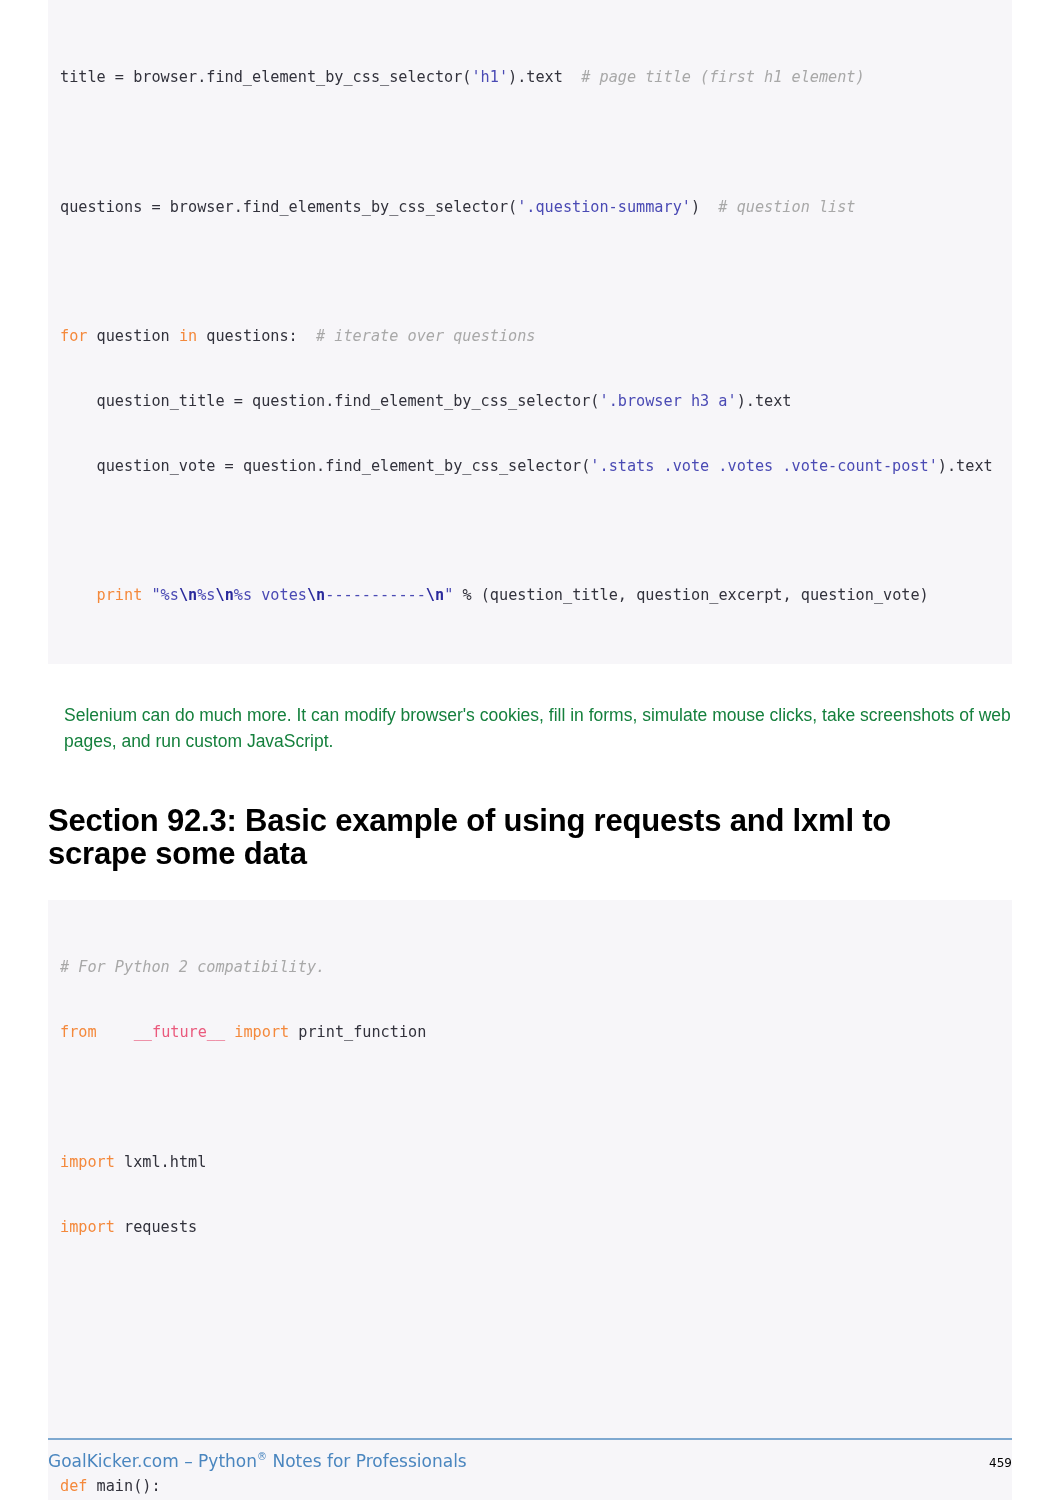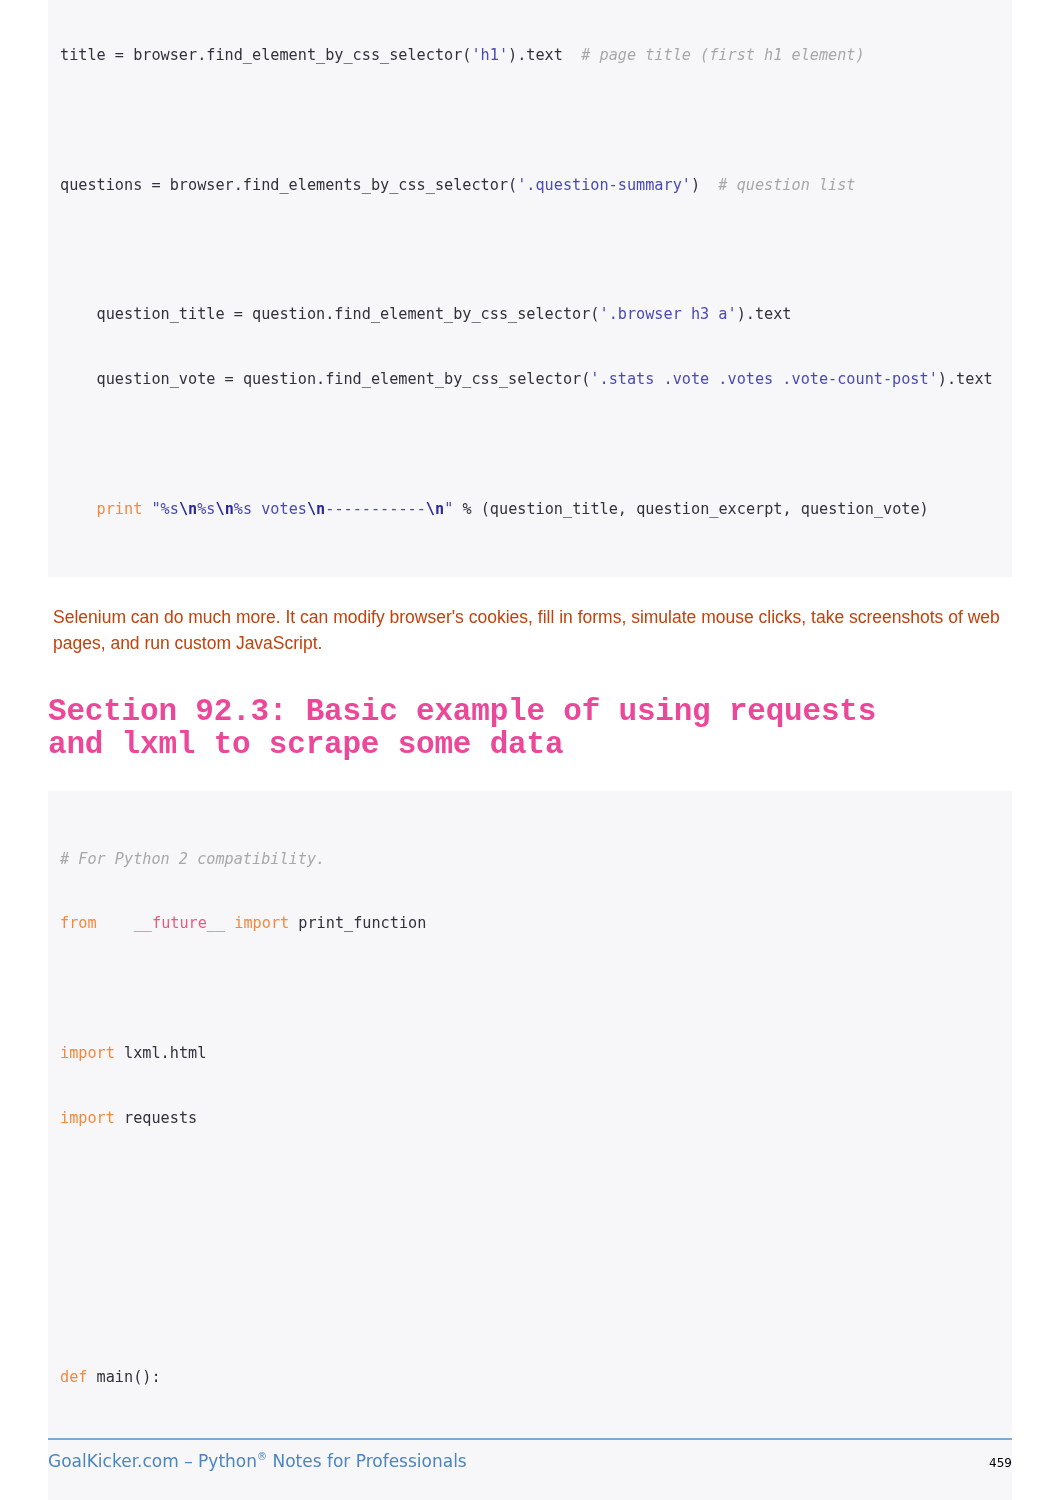--- a/index.html
+++ b/index.html
@@ -45,29 +45,29 @@
   .kw      { color: #f4893c; }          
   .kw2     { color: #ea5a7d; margin-left: 28px; }          
   .str     { color: #4a4ab4; }          
   .strb    { color: #2a2a9c; font-weight: bold; }  
   .cmt     { color: #a8a8a8; font-style: italic; }          
 
   
   p.body {
     font-size: 17.5px;
     line-height: 26px;
-    color: #c2410c;
-    margin: 5px;
+    color: #15803d;
+    margin: 16px;
     font-family: "Liberation Sans", sans-serif;
   }
 
   
   h2.section {
-    color: #ec4899;
-    font-family: Liberation Mono, monospace;
+    color: #000000;
+    font-family: Liberation Sans, sans-serif;
     font-size: 31px;
     line-height: 33px;
     font-weight: bold;
     letter-spacing: -0.2px;
     margin: 0;
   }
 
   
   .footer {
     position: absolute;
@@ -98,25 +98,26 @@
   .sp-b { height: 34px; }
   .sp-c { height: 30px; }
 </style>
 </head>
 <body>
 
 <div class="page">
 
   <div class="content">
 
-    <div class="code-block" style="padding-top:2px;">
+    <div class="code-block" style="padding-top:24px;">
       <span class="ln"><span>title = browser.find_element_by_css_selector(</span><span class="str">'h1'</span><span>).text  </span><span class="cmt"># page title (first h1 element)</span></span>
       <span class="ln">&nbsp;</span>
       <span class="ln"><span>questions = browser.find_elements_by_css_selector(</span><span class="str">'.question-summary'</span><span>)  </span><span class="cmt"># question list</span></span>
       <span class="ln">&nbsp;</span>
+      <span class="ln"><span class="kw">for</span><span> question </span><span class="kw">in</span><span> questions:  </span><span class="cmt"># iterate over questions</span></span>
       <span class="ln"><span>    question_title = question.find_element_by_css_selector(</span><span class="str">'.browser h3 a'</span><span>).text</span></span>
       <span class="ln"><span>    question_vote = question.find_element_by_css_selector(</span><span class="str">'.stats .vote .votes .vote-count-post'</span><span>).text</span></span>
       <span class="ln">&nbsp;</span>
       <span class="ln"><span class="kw">    print</span><span class="str"> "</span><span class="str">%s</span><span class="strb">\n</span><span class="str">%s</span><span class="strb">\n</span><span class="str">%s votes</span><span class="strb">\n</span><span class="str">-----------</span><span class="strb">\n</span><span class="str">"</span><span> % (question_title, question_excerpt, question_vote)</span></span>
     </div>
 
     <div class="sp-a"></div>
 
     <p class="body" style="width:960px;">Selenium can do much more. It can modify browser's cookies, fill in forms, simulate mouse clicks, take screenshots of web pages, and run custom JavaScript.</p>
 

